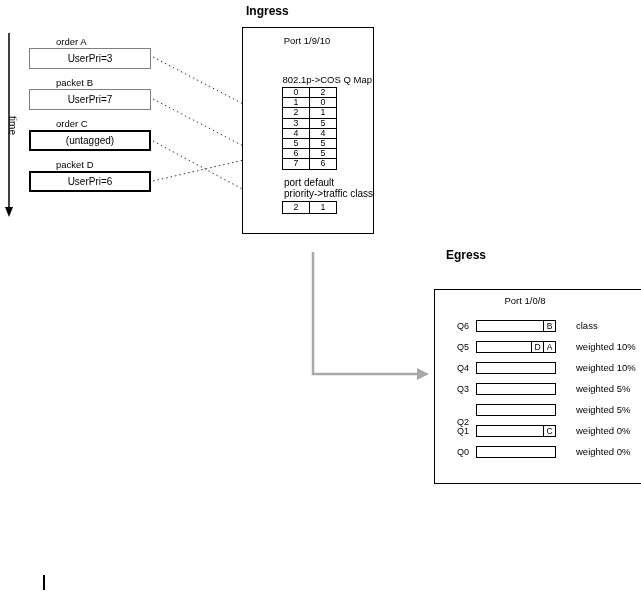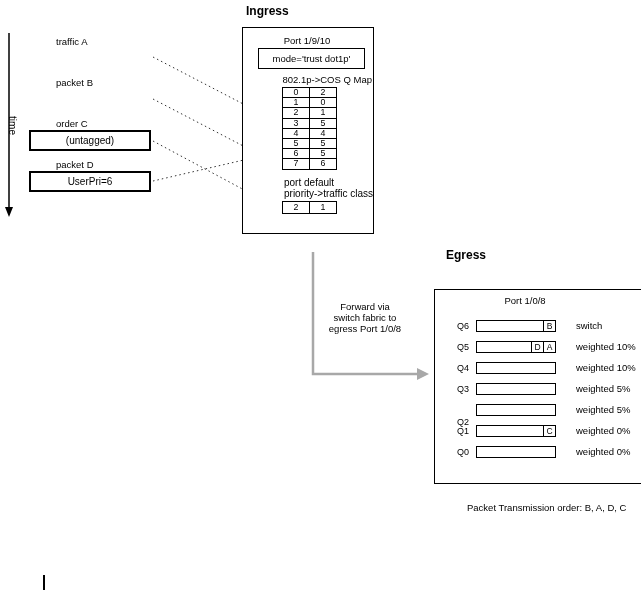--- a/index.html
+++ b/index.html
@@ -68,41 +68,44 @@
     <g>
       <path d="M313,252 L313,374 L417,374" fill="none" stroke="#a8a8a8" stroke-width="2.5"></path>
       <polygon points="417,368 417,380 429,374" fill="#a8a8a8"></polygon>
     </g>
   </svg>
 
   <div class="abs time-label" style="left:3px;top:120px;">time</div>
 
   <div class="abs title" style="left:246px;top:4px;">Ingress</div>
 
-  <div class="abs pkt-label" style="left:56px;top:36px;">traffic A</div>
+  <div class="abs pkt-label" style="left:56px;top:36px;">order A</div>
+  <div class="abs pkt-box light" style="left:29px;top:48px;">
+    <span>UserPri=3</span>
+  </div>
 
   <div class="abs pkt-label" style="left:56px;top:77px;text-align:center;">packet B</div>
+  <div class="abs pkt-box light" style="left:29px;top:89px;">
+    <span>UserPri=7</span>
+  </div>
 
   <div class="abs pkt-label" style="left:56px;top:118px;">order C</div>
   <div class="abs pkt-box dark" style="left:29px;top:130px;text-align:center;">
     <span>(untagged)</span>
   </div>
 
   <div class="abs pkt-label" style="left:56px;top:159px;">packet D</div>
   <div class="abs pkt-box dark" style="left:29px;top:171px;">
     <span>UserPri=6</span>
   </div>
 
   <div class="abs panel" style="left:242px;top:27px;width:130px;height:205px;"></div>
 
   <div class="abs small center" style="left:242px;top:35px;width:130px;">Port 1/9/10</div>
 
-  <div class="abs mode-box" style="left:258px;top:48px;width:105px;height:19px;">
-    <span>mode='trust dot1p'</span>
-  </div>
 
   <div class="abs small right" style="left:262px;top:74px;width:110px;">802.1p-&gt;COS Q Map</div>
 
   <table class="map abs" style="left:282px;top:87px;">
     <tbody>
         <tr>
       <td>0</td>
       <td>2</td>
         </tr>
     <tr>
@@ -143,37 +146,32 @@
 
   <table class="map abs" style="left:282px;top:201px;">
     <tbody>
         <tr>
       <td style="height:11px;">2</td>
       <td style="height:11px;">1</td>
     </tr>
   </tbody>
     </table>
 
-  <div class="abs small center" style="left:315px;top:301px;width:100px;line-height:11px;">
-    <div>Forward via</div>
-    <div>switch fabric to</div>
-    <div>egress Port 1/0/8</div>
-  </div>
 
   <div class="abs title" style="left:446px;top:248px;">Egress</div>
 
   <div class="abs panel" style="left:434px;top:289px;width:216px;height:193px;"></div>
 
   <div class="abs small center" style="left:480px;top:295px;width:90px;">Port 1/0/8</div>
 
   <div class="abs q-label" style="left:457px;top:320px;">Q6</div>
   <div class="q-bar" style="left:476px;top:320px;">
     <span class="q-slot" style="right:-1px;">B</span>
   </div>
-  <div class="abs q-policy" style="left:576px;top:320px;">switch</div>
+  <div class="abs q-policy" style="left:576px;top:320px;">class</div>
 
   <div class="abs q-label" style="left:457px;top:341px;">Q5</div>
   <div class="q-bar" style="left:476px;top:341px;">
     <span class="q-slot" style="right:11px;">D</span>
     <span class="q-slot" style="right:-1px;">A</span>
   </div>
   <div class="abs q-policy" style="left:576px;top:341px;">weighted 10%</div>
 
   <div class="abs q-label" style="left:457px;top:362px;">Q4</div>
   <div class="q-bar" style="left:476px;top:362px;"></div>
@@ -190,17 +188,16 @@
   <div class="abs q-label" style="left:457px;top:425px;">Q1</div>
   <div class="q-bar" style="left:476px;top:425px;">
     <span class="q-slot" style="right:-1px;">C</span>
   </div>
   <div class="abs q-policy" style="left:576px;top:425px;">weighted 0%</div>
 
   <div class="abs q-label" style="left:457px;top:446px;">Q0</div>
   <div class="q-bar" style="left:476px;top:446px;"></div>
   <div class="abs q-policy" style="left:576px;top:446px;">weighted 0%</div>
 
-  <div class="abs small" style="left:467px;top:502px;">Packet Transmission order:  B, A, D, C</div>
 
   <div class="abs cursor-mark" style="left:43px;top:575px;"></div>
 
 </div>
 
 </body></html>

